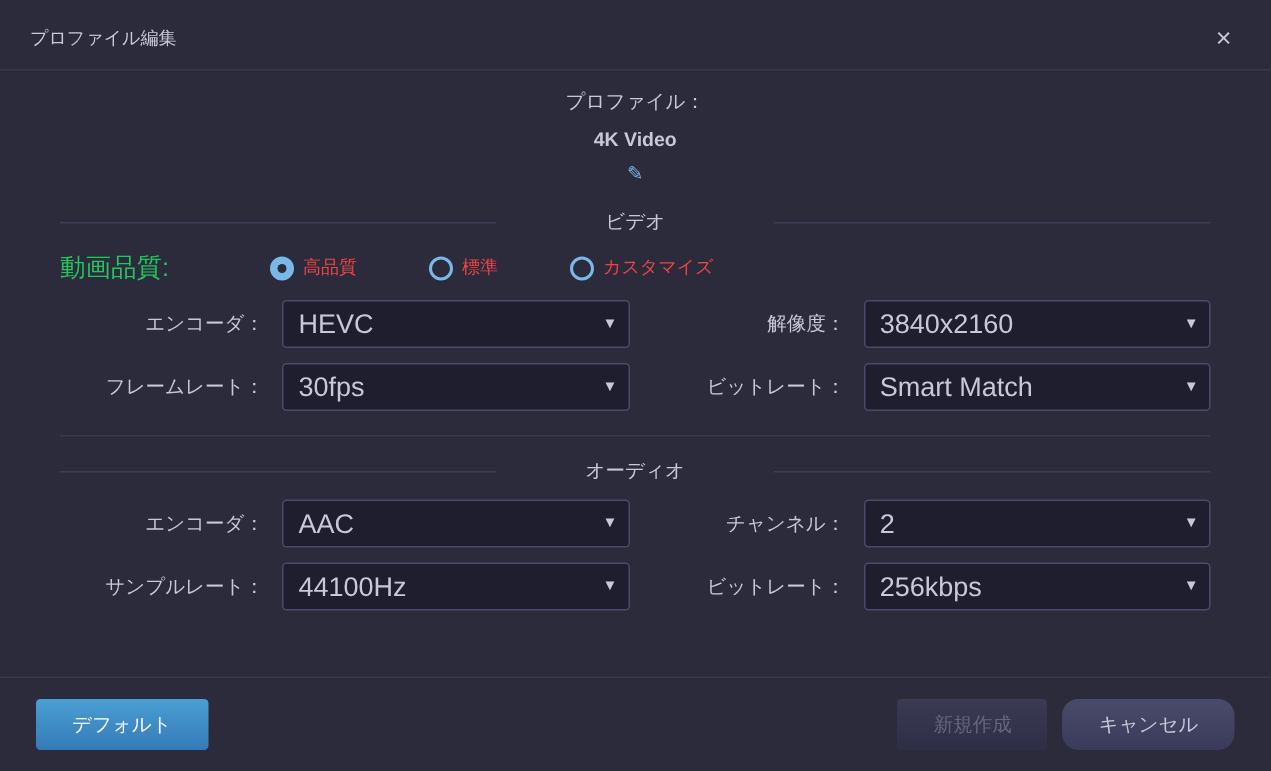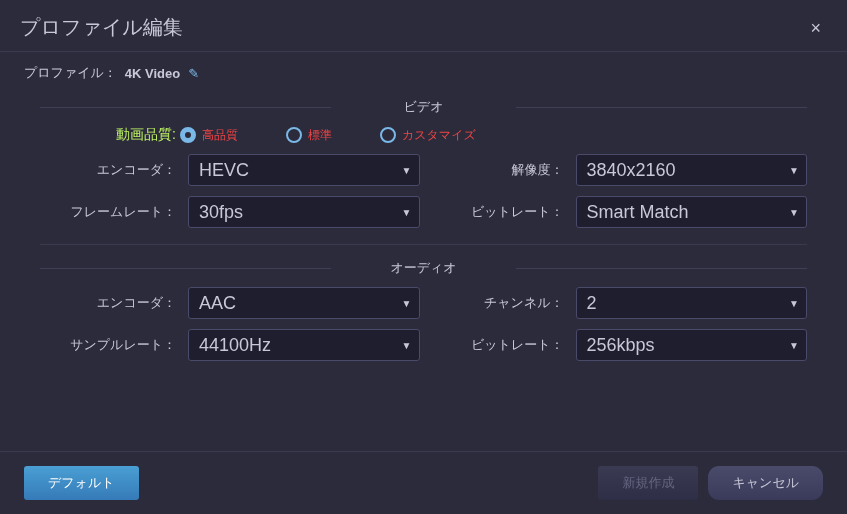--- a/index.html
+++ b/index.html
@@ -22,38 +22,39 @@
       flex-direction: column;
     }
     .title-bar {
       display: flex;
       align-items: center;
       justify-content: space-between;
       padding: 14px 20px 10px 20px;
       border-bottom: 1px solid #3a3a4e;
     }
     .title-bar-text {
-      font-size: 20px;
+      font-size: 12px;
       color: #c8c8d8;
     }
     .close-btn {
       background: none;
       border: none;
       color: #c8c8d8;
       font-size: 18px;
       cursor: pointer;
       line-height: 1;
       padding: 2px 6px;
     }
     .profile-row {
       display: flex;
       align-items: center;
       padding: 12px 24px 8px 24px;
       font-size: 13px;
       gap: 8px;
+      flex-direction: column;
     }
     .profile-label { color: #c8c8d8; }
     .profile-name { color: #c8c8d8; font-weight: bold; }
     .edit-icon {
       color: #7ab8e8;
       font-size: 13px;
       cursor: pointer;
     }
     .content {
       flex: 1;
@@ -96,24 +97,24 @@
       text-align: right;
       padding-right: 4px;
     }
     .quality-row {
       grid-column: 1 / -1;
       display: flex;
       align-items: center;
       gap: 0;
     }
     .quality-label {
-      font-size: 14px;
-      color: #bef264;
+      font-size: 17px;
+      color: #22c55e;
       width: 140px;
-      text-align: right;
+      text-align: left;
       padding-right: 4px;
     }
     .radio-group {
       display: flex;
       align-items: center;
       flex: 1;
       gap: 0;
     }
     .radio-option {
       display: flex;

